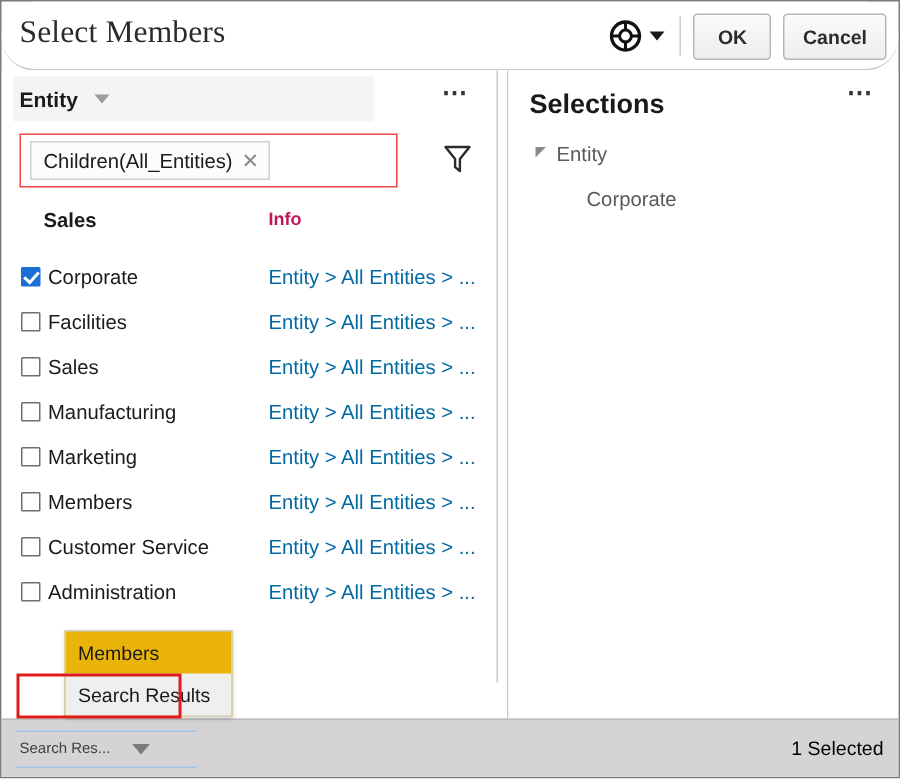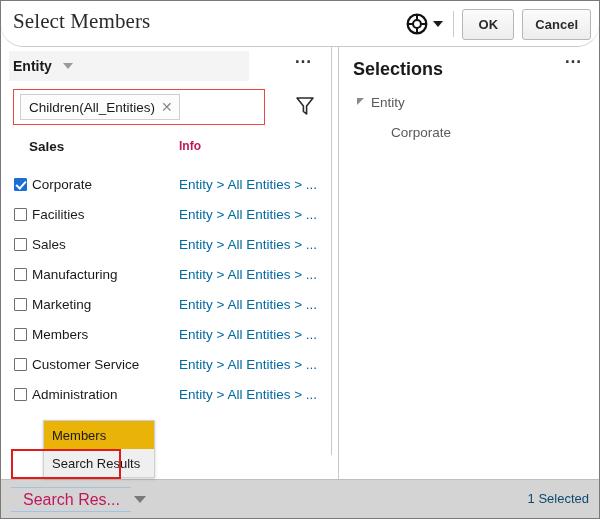--- a/index.html
+++ b/index.html
@@ -332,37 +332,37 @@
     left: 10px; top: 7px;
     width: 120px; height: 25px;
     display: flex;
     align-items: center;
     border-top: 1px solid #9fc3e8;
     border-bottom: 1px solid #9fc3e8;
     background: transparent;
     cursor: pointer;
   }
   #mode-combo-label {
-    font-size: 16px;
-    color: #be185d;
-    margin-left: 12px;
+    font-size: 10px;
+    color: #404040;
+    margin-left: 2px;
     white-space: nowrap;
   }
   #mode-combo-caret {
     width: 0; height: 0;
     border-left: 6px solid transparent;
     border-right: 6px solid transparent;
     border-top: 7px solid #7a7a7a;
     margin-left: 14px;
   }
   #selected-count {
     position: absolute;
     right: 10px; top: 11px;
     font-size: 13px;
-    color: #0c4a6e;
+    color: #000000;
     white-space: nowrap;
   }
 </style>
 </head>
 <body>
 
 <div id="dialog">
 
   <div id="titlebar">
     <div id="dialog-title">Select Members</div>

